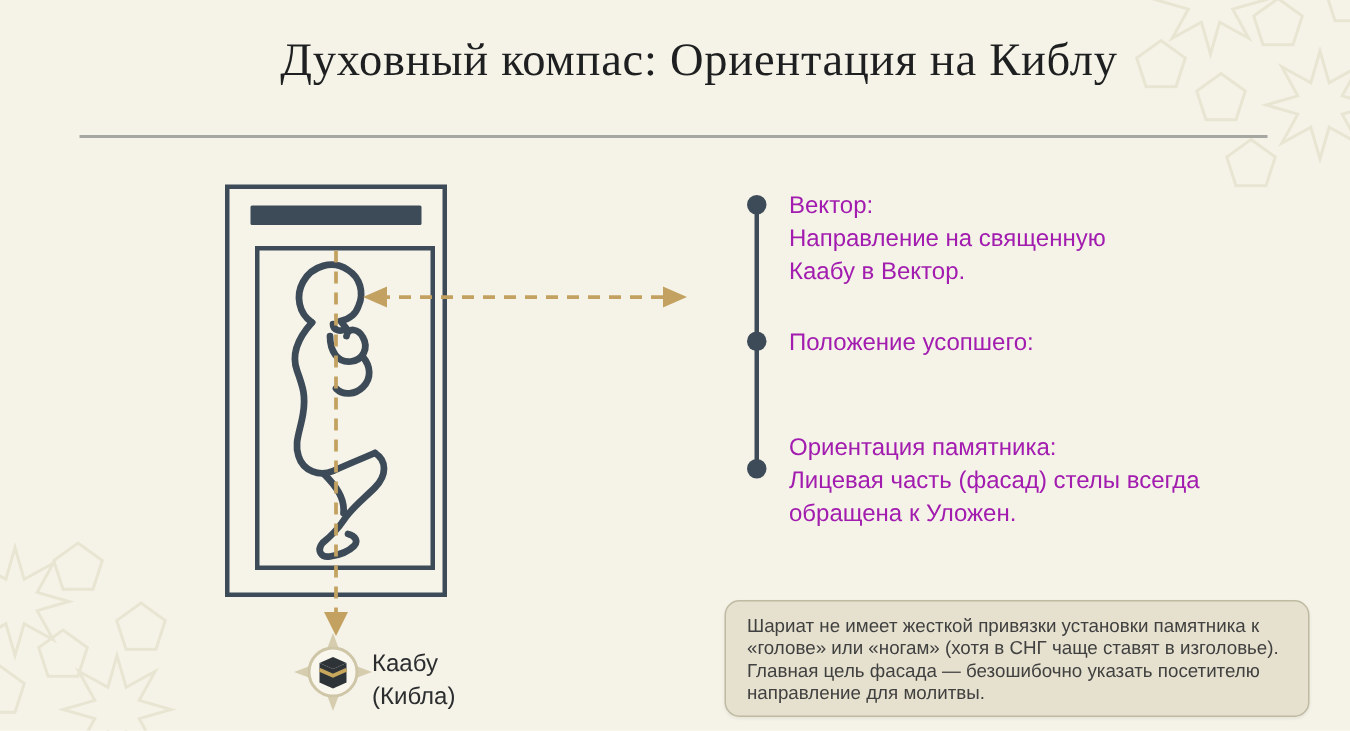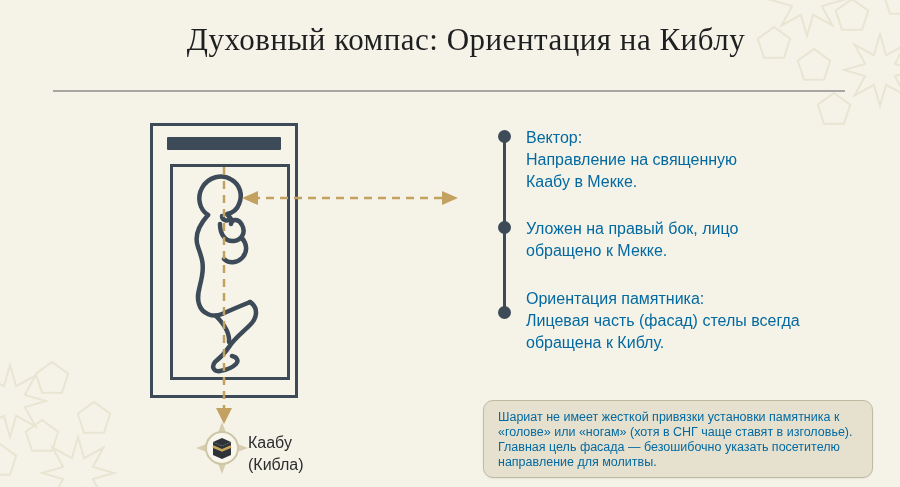--- a/index.html
+++ b/index.html
@@ -54,34 +54,34 @@
     position:absolute;left:503px;top:137px;width:3px;height:176px;
     background:#3d4b58;
   }
   .tl-dot{
     position:absolute;left:498px;width:13px;height:13px;border-radius:50%;
     background:#3d4b58;
   }
   .tl-dot.d1{top:130px;} .tl-dot.d2{top:221px;} .tl-dot.d3{top:306px;}
   .tl-item{
     position:absolute;left:526px;width:345px;
-    font-size:16px;line-height:22px;color:#0369a1;
+    font-size:16px;line-height:22px;color:#a21caf;
   }
   .tl-item.i1{top:127px;} .tl-item.i2{top:218px;} .tl-item.i3{top:288px;}
   .tl-body{white-space:pre-line;}
 
   
   .note-box{
     position:absolute;left:483px;top:400px;width:390px;min-height:75px;
     background:#e6e1ce;border:1px solid #bfbaa2;border-radius:10px;
     box-sizing:border-box;padding:9px 14px 7px 14px;
     box-shadow:0 1px 2px rgba(0,0,0,0.06);
   }
   .note-text{
-    font-size:12.5px;line-height:15px;color:#0369a1;white-space:pre-line;
+    font-size:12.5px;line-height:15px;color:#404040;white-space:pre-line;
   }
 </style>
 </head>
 <body>
 
 <div class="slide">
 
   <svg class="ornament tr" width="170" height="150" viewBox="0 0 170 150">
     <defs>
       <path id="star8" d="M36,0 L14.8,6.1 L25.5,25.5 L6.1,14.8 L0,36 L-6.1,14.8 L-25.5,25.5 L-14.8,6.1 L-36,0 L-14.8,-6.1 L-25.5,-25.5 L-6.1,-14.8 L0,-36 L6.1,-14.8 L25.5,-25.5 L14.8,-6.1 Z"></path>
@@ -161,30 +161,29 @@
 
   <div>
     <div class="tl-line"></div>
     <div class="tl-dot d1"></div>
     <div class="tl-dot d2"></div>
     <div class="tl-dot d3"></div>
 
     <div class="tl-item i1">
       <div class="tl-title">Вектор:</div>
       <div class="tl-body">Направление на священную
-Каабу в Мекке.</div>
+Каабу в Вектор.</div>
     </div>
     <div class="tl-item i2">
-      <div class="tl-body">Уложен на правый бок, лицо
-обращено к Мекке.</div>
+      <div class="tl-title">Положение усопшего:</div>
     </div>
     <div class="tl-item i3">
       <div class="tl-title">Ориентация памятника:</div>
       <div class="tl-body">Лицевая часть (фасад) стелы всегда
-обращена к Киблу.</div>
+обращена к Уложен.</div>
     </div>
   </div>
 
   <div class="note-box">
     <div class="note-text">Шариат не имеет жесткой привязки установки памятника к
 «голове» или «ногам» (хотя в СНГ чаще ставят в изголовье).
 Главная цель фасада — безошибочно указать посетителю
 направление для молитвы.</div>
   </div>
 

